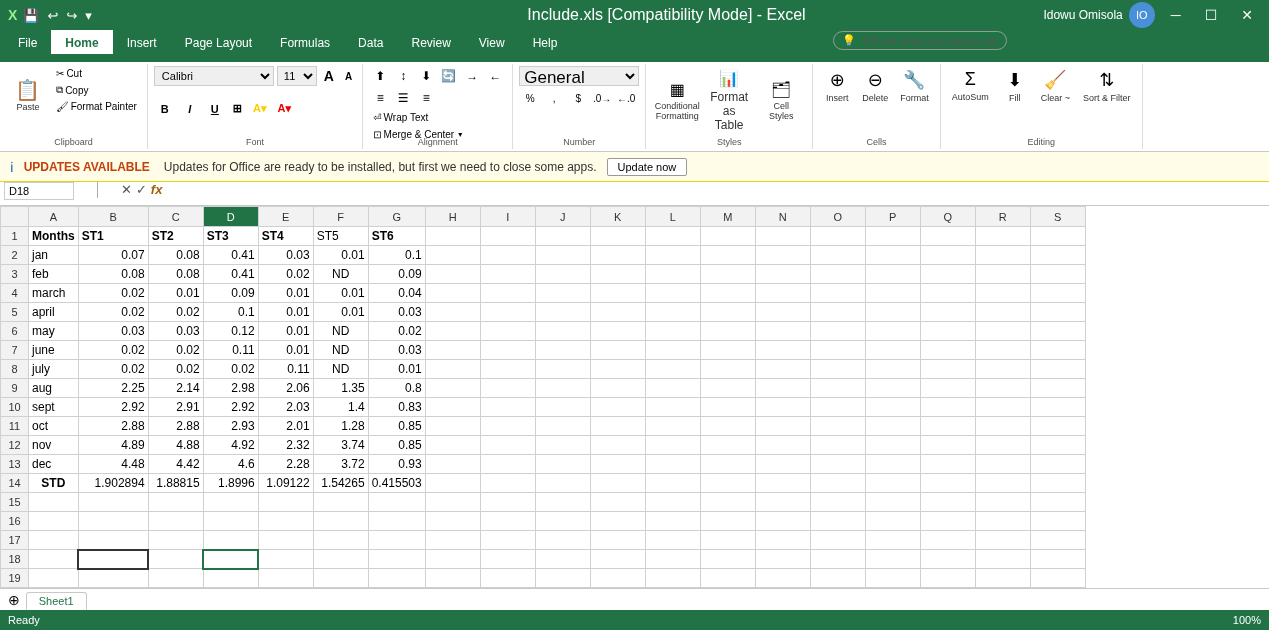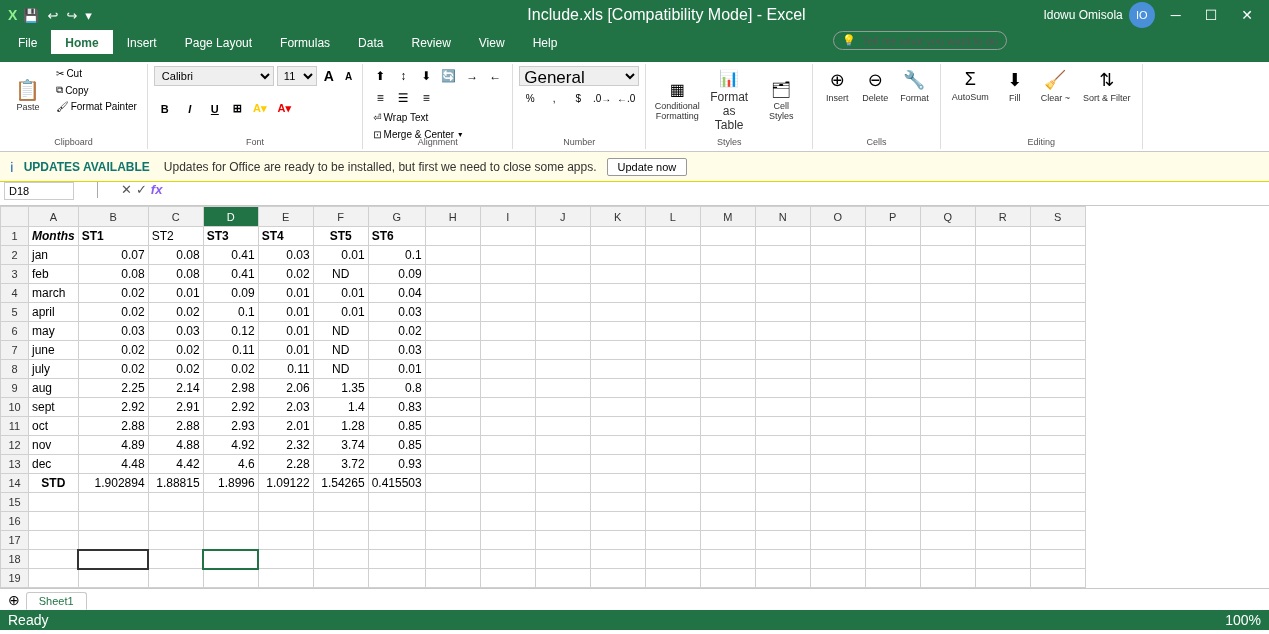--- a/index.html
+++ b/index.html
@@ -160,36 +160,36 @@
     }
     .name-box {
       width: 70px;
       border: 1px solid #ccc;
       font-size: 11px;
       padding: 1px 4px;
       height: 18px;
     }
     .formula-sep { width: 1px; background: #aaa; height: 16px; margin: 0 3px; }
     .formula-icons { display: flex; gap: 4px; align-items: center; color: #555; font-size: 13px; }
-    .fx-icon { font-style: italic; font-weight: bold; color: #8b5cf6; }
+    .fx-icon { font-style: italic; font-weight: bold; color: #a16207; }
     .formula-input { flex: 1; border: none; font-size: 12px; outline: none; }
 
     
     .notif-bar {
       background: #fffde7;
       border-bottom: 1px solid #e0d800;
       display: flex;
       align-items: center;
       padding: 4px 10px;
       gap: 10px;
       font-size: 12px;
       height: 30px;
     }
     .notif-icon { color: #1565c0; font-size: 14px; }
-    .notif-label { font-weight: bold; color: #0f766e; margin-right: 4px; text-align: center; }
+    .notif-label { font-weight: bold; color: #c2410c; margin-right: 4px; text-align: center; }
     .notif-text { color: #333; }
     .notif-btn {
       background: white;
       border: 1px solid #999;
       padding: 2px 10px;
       cursor: pointer;
       font-size: 11px;
       border-radius: 2px;
     }
 
@@ -315,21 +315,21 @@
     .sheet-tab.active { background: white; border-bottom-color: white; color: #217346; }
 
     .status-bar {
       background: #217346;
       color: white;
       height: 20px;
       display: flex;
       align-items: center;
       justify-content: space-between;
       padding: 0 8px;
-      font-size: 14px;
+      font-size: 11px;
     }
 
     .dropdown-arrow { font-size: 8px; margin-left: 2px; }
   </style>
 </head>
 <body>
 
 <div class="title-bar">
   <div class="title-bar-left">
     <div class="quick-access">
@@ -588,26 +588,26 @@
           <th>O</th>
           <th>P</th>
           <th>Q</th>
           <th>R</th>
           <th>S</th>
         </tr>
       </thead>
       <tbody id="grid-body">
       <tr>
             <th class="row-num">1</th>
-            <td class="cell" style="font-weight: bold; font-style: italic;">Months</td>
+            <td class="cell" style="font-weight: bold;">Months</td>
             <td class="cell" style="font-weight: bold;">ST1</td>
-            <td class="cell" style="font-weight: normal;">ST2</td>
+            <td class="cell" style="font-weight: bold;">ST2</td>
             <td class="cell" style="font-weight: bold;">ST3</td>
             <td class="cell" style="font-weight: bold;">ST4</td>
-            <td class="cell" style="font-weight: bold; text-align: center;">ST5</td>
+            <td class="cell" style="font-weight: normal;">ST5</td>
             <td class="cell" style="font-weight: bold;">ST6</td>
             <td class="cell"></td>
             <td class="cell"></td>
             <td class="cell"></td>
             <td class="cell"></td>
             <td class="cell"></td>
             <td class="cell"></td>
             <td class="cell"></td>
             <td class="cell"></td>
             <td class="cell"></td>

